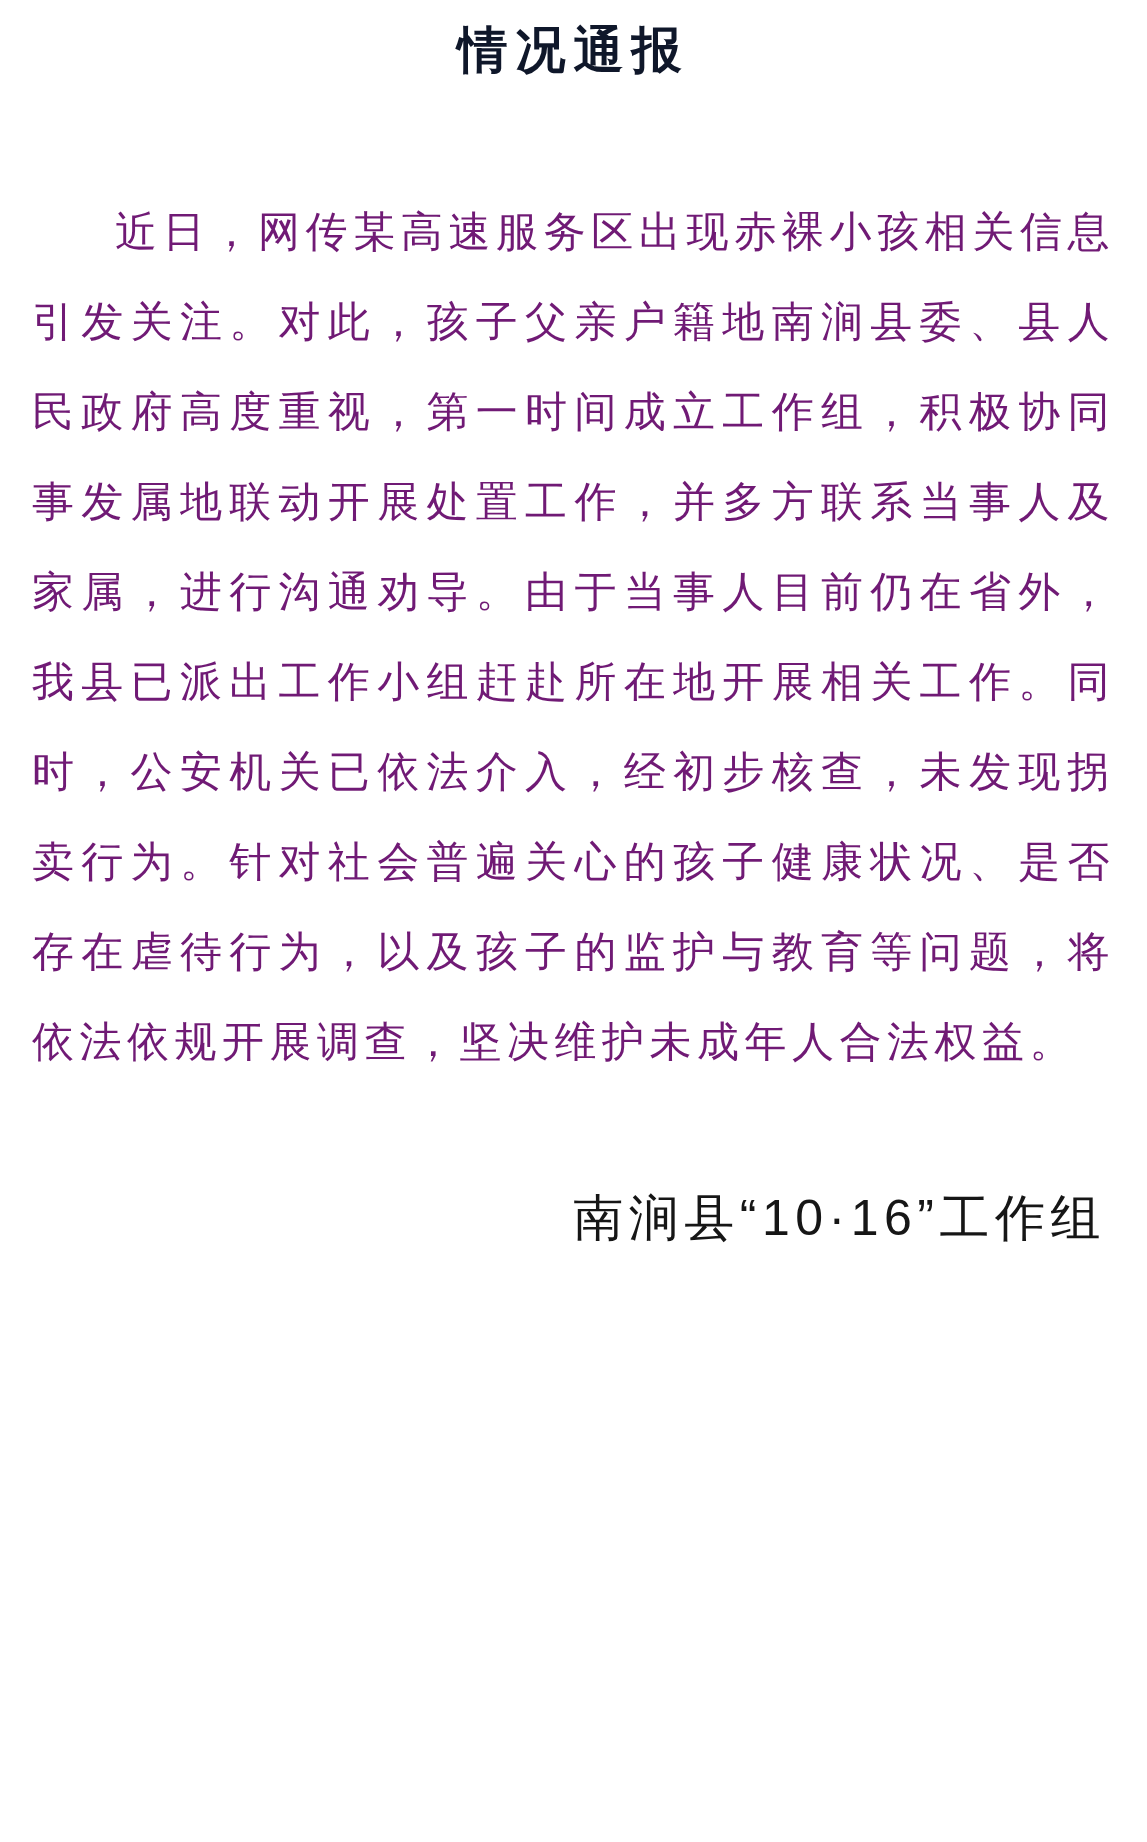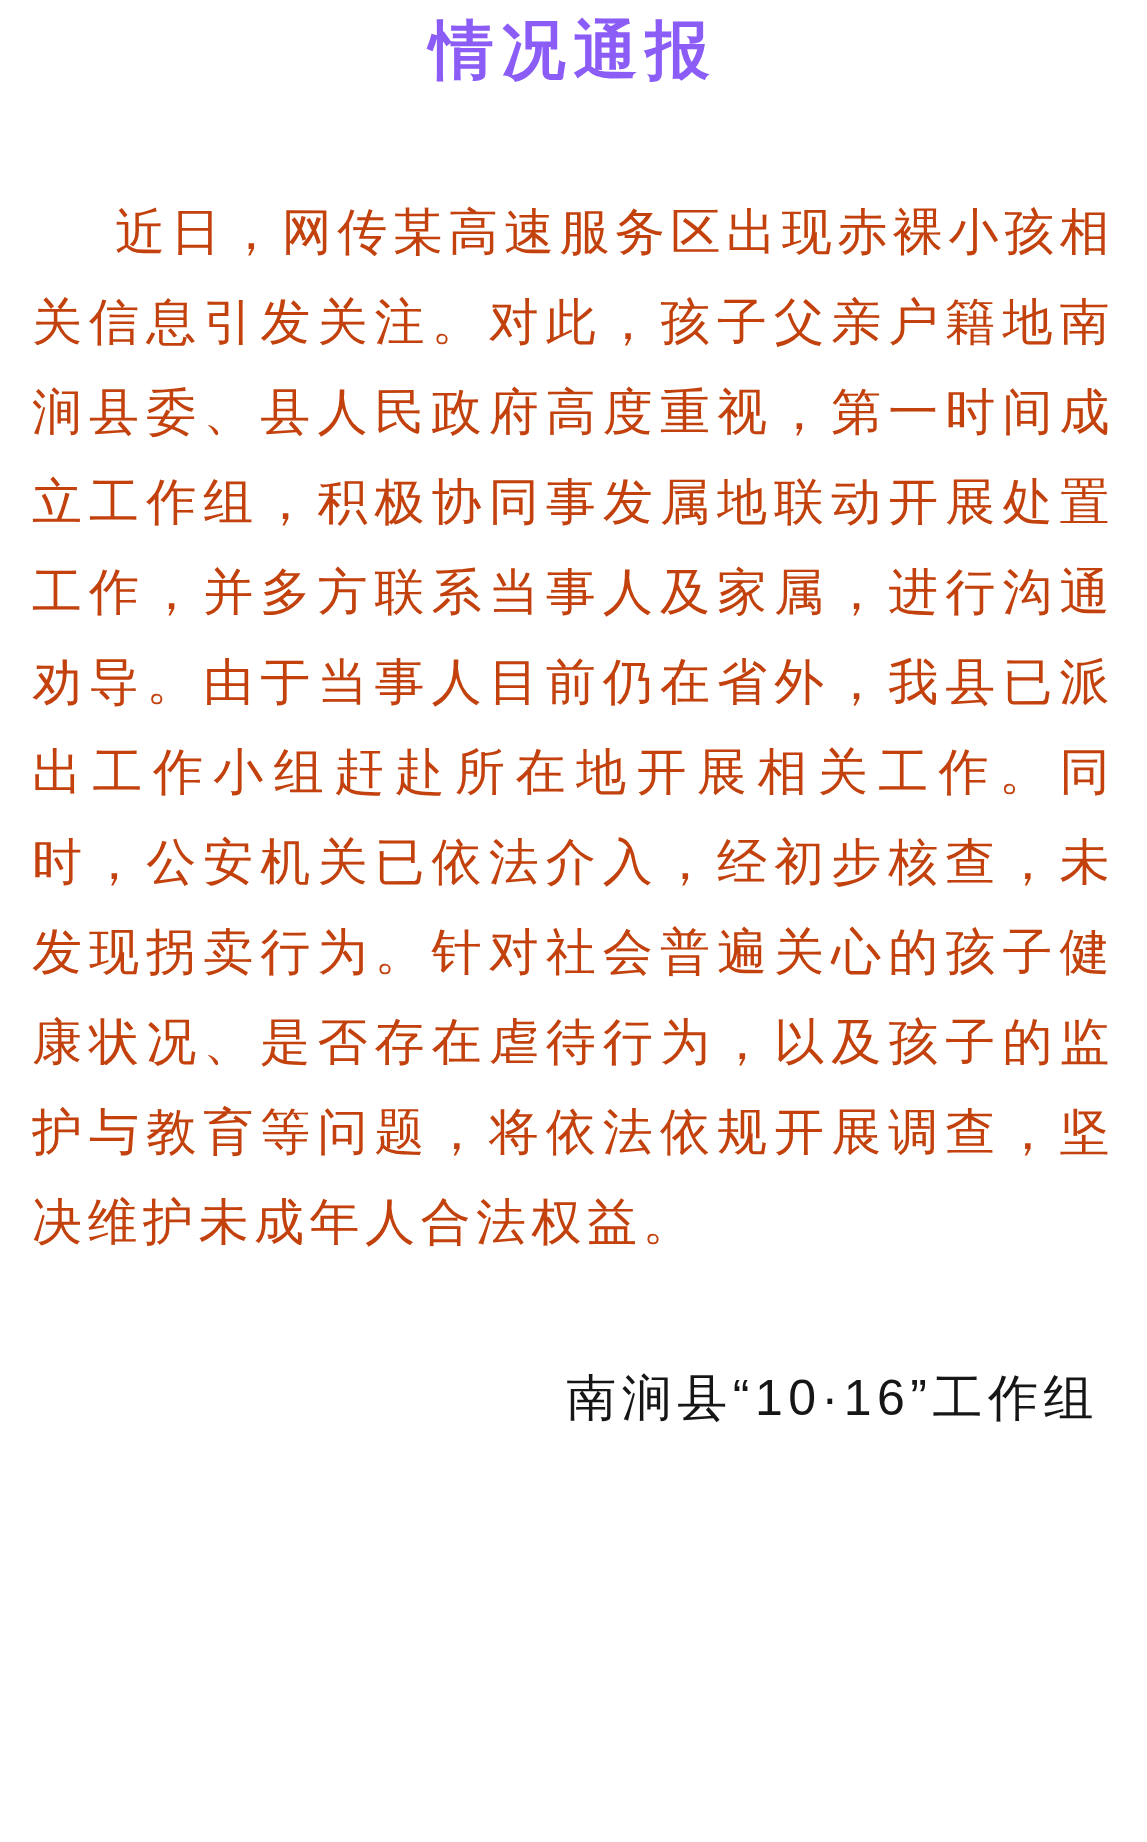--- a/index.html
+++ b/index.html
@@ -13,48 +13,48 @@
   .page {
     box-sizing: border-box;
     width: 100%;
     height: 100%;
     padding: 0 32px;
   }
   .title {
     margin: 0;
     padding-top: 12px;
     text-align: center;
-    color: #8b5cf6;
-    font-size: 64px;
+    color: #0f172a;
+    font-size: 50px;
     font-weight: 700;
     letter-spacing: 8px;
     line-height: 76px;
   }
   .body-text {
     margin-top: 99px;
   }
   .para {
     margin: 0;
-    color: #c2410c;
-    font-size: 50px;
+    color: #701a75;
+    font-size: 42px;
     line-height: 90px;
     letter-spacing: 5.5px;
     text-align: justify;
     text-indent: 83px;
   }
   .para + .para {
     margin-top: 90px;
   }
   .sig-block {
     margin-top: 86px;
     text-align: right;
     color: #161616;
   }
   .sig-line {
-    margin: 16px;
+    margin: 9px;
     font-size: 50px;
     line-height: 90px;
     letter-spacing: 5.5px;
   }
 </style>
 </head>
 <body>
 
 <div class="page">
   <h1 class="title">情况通报</h1>

